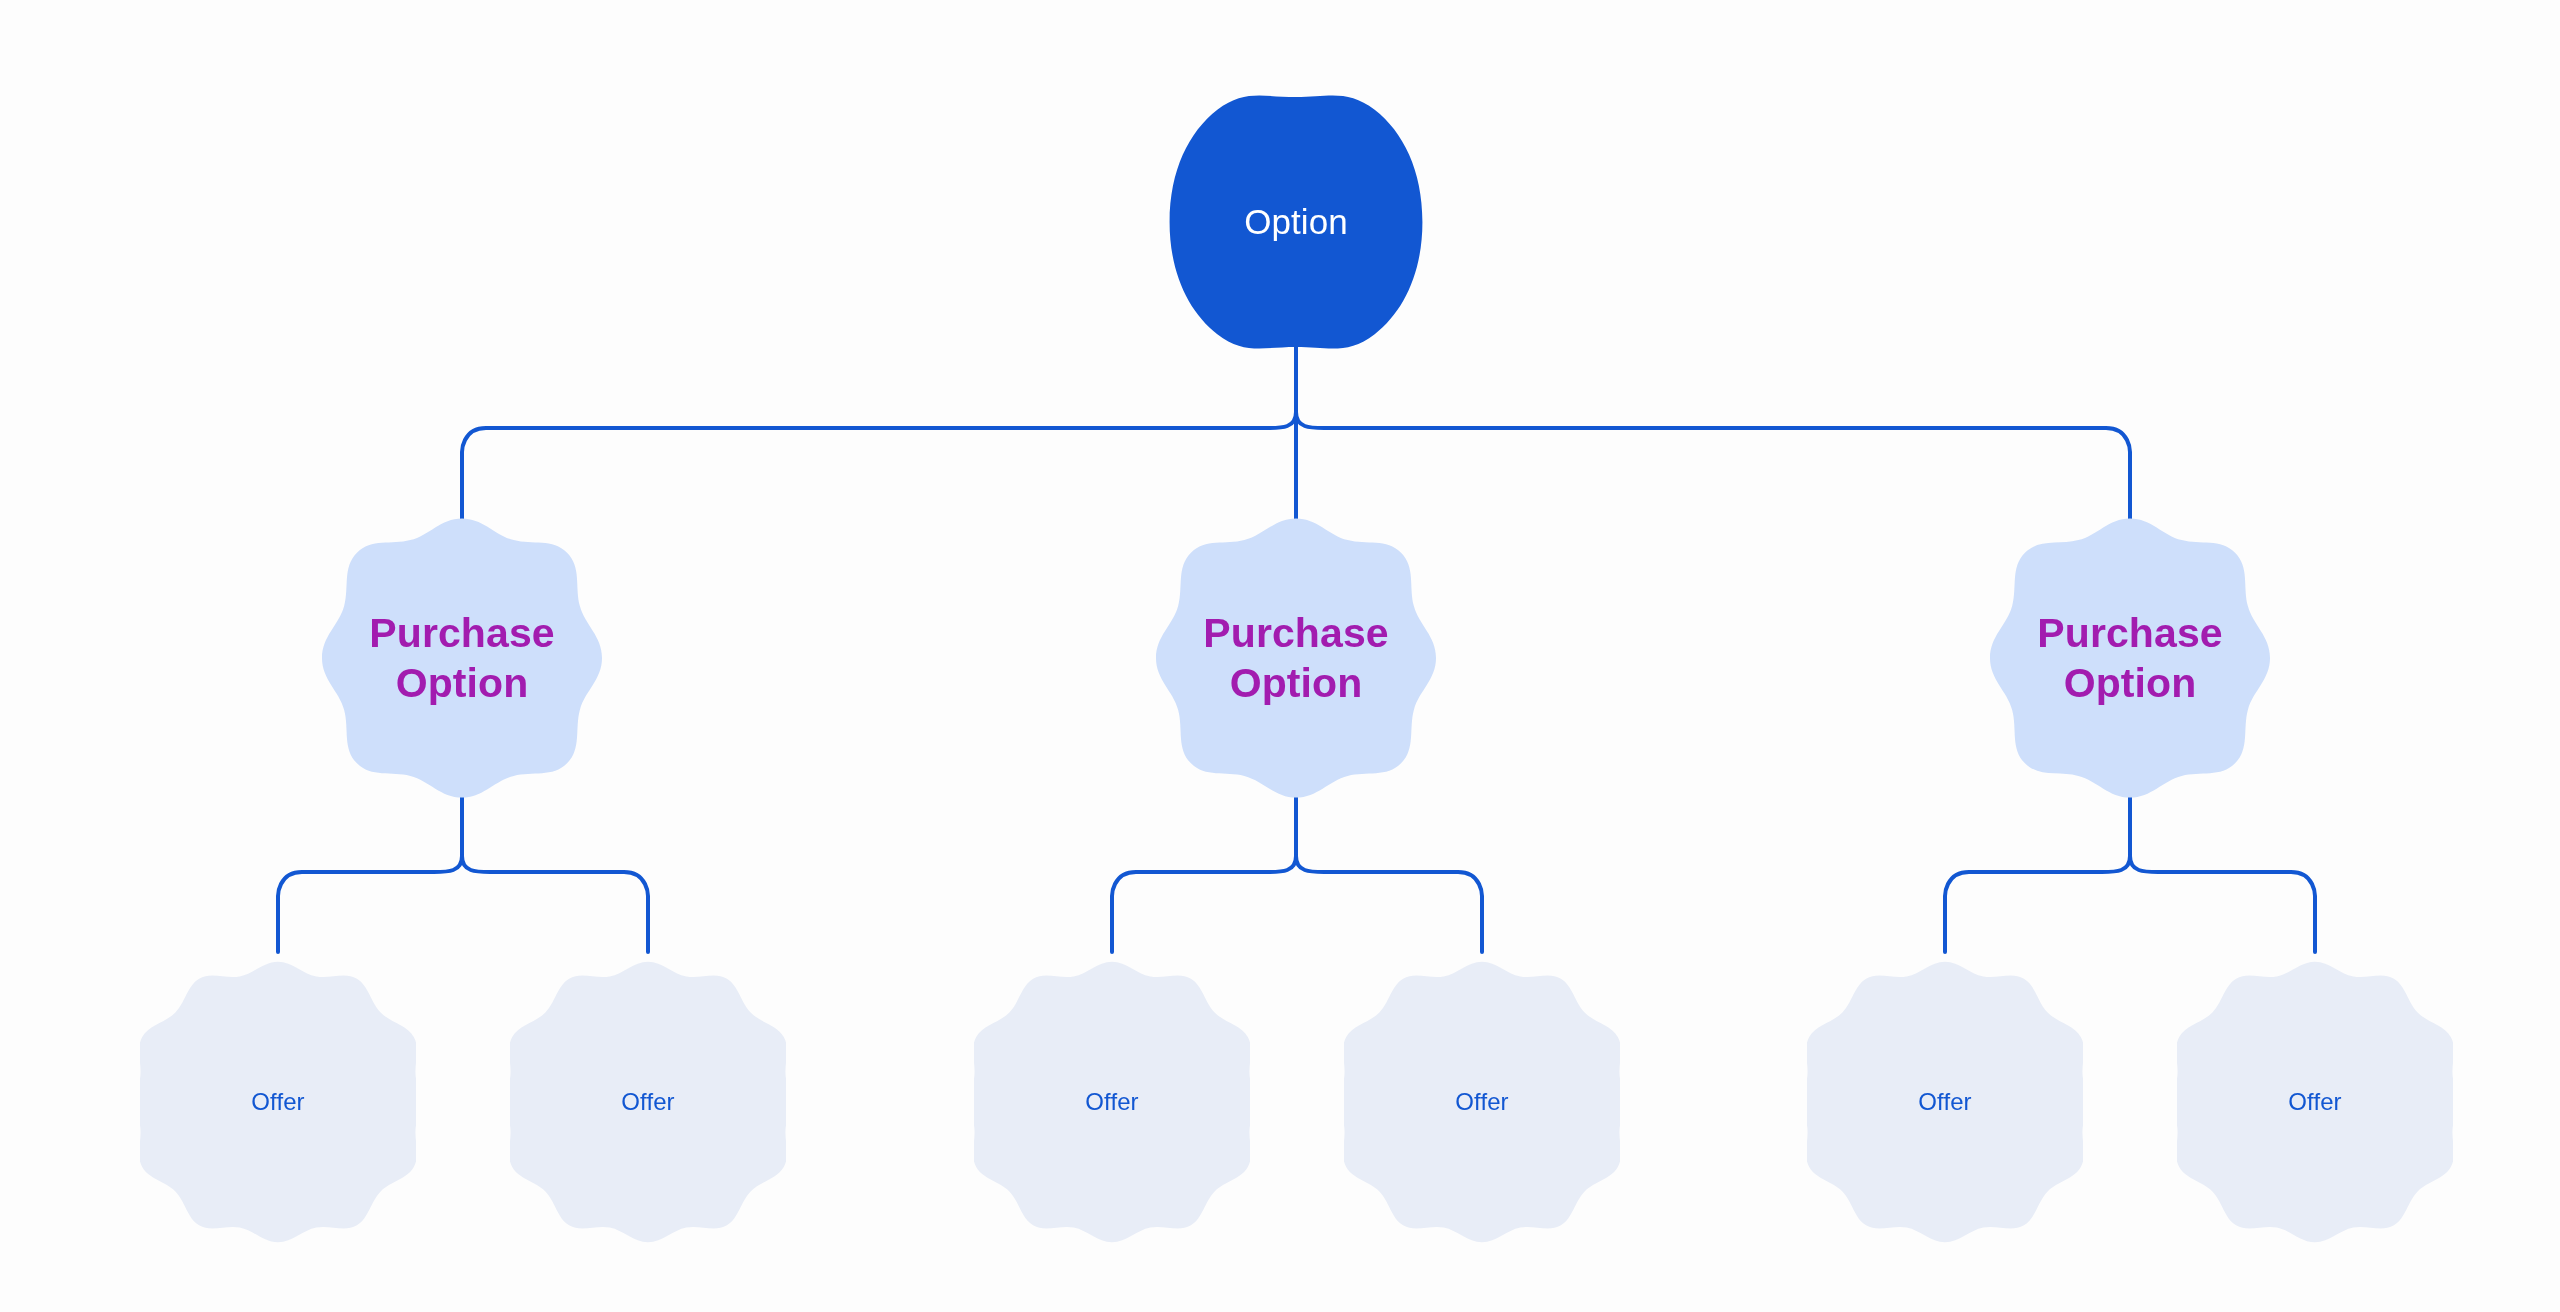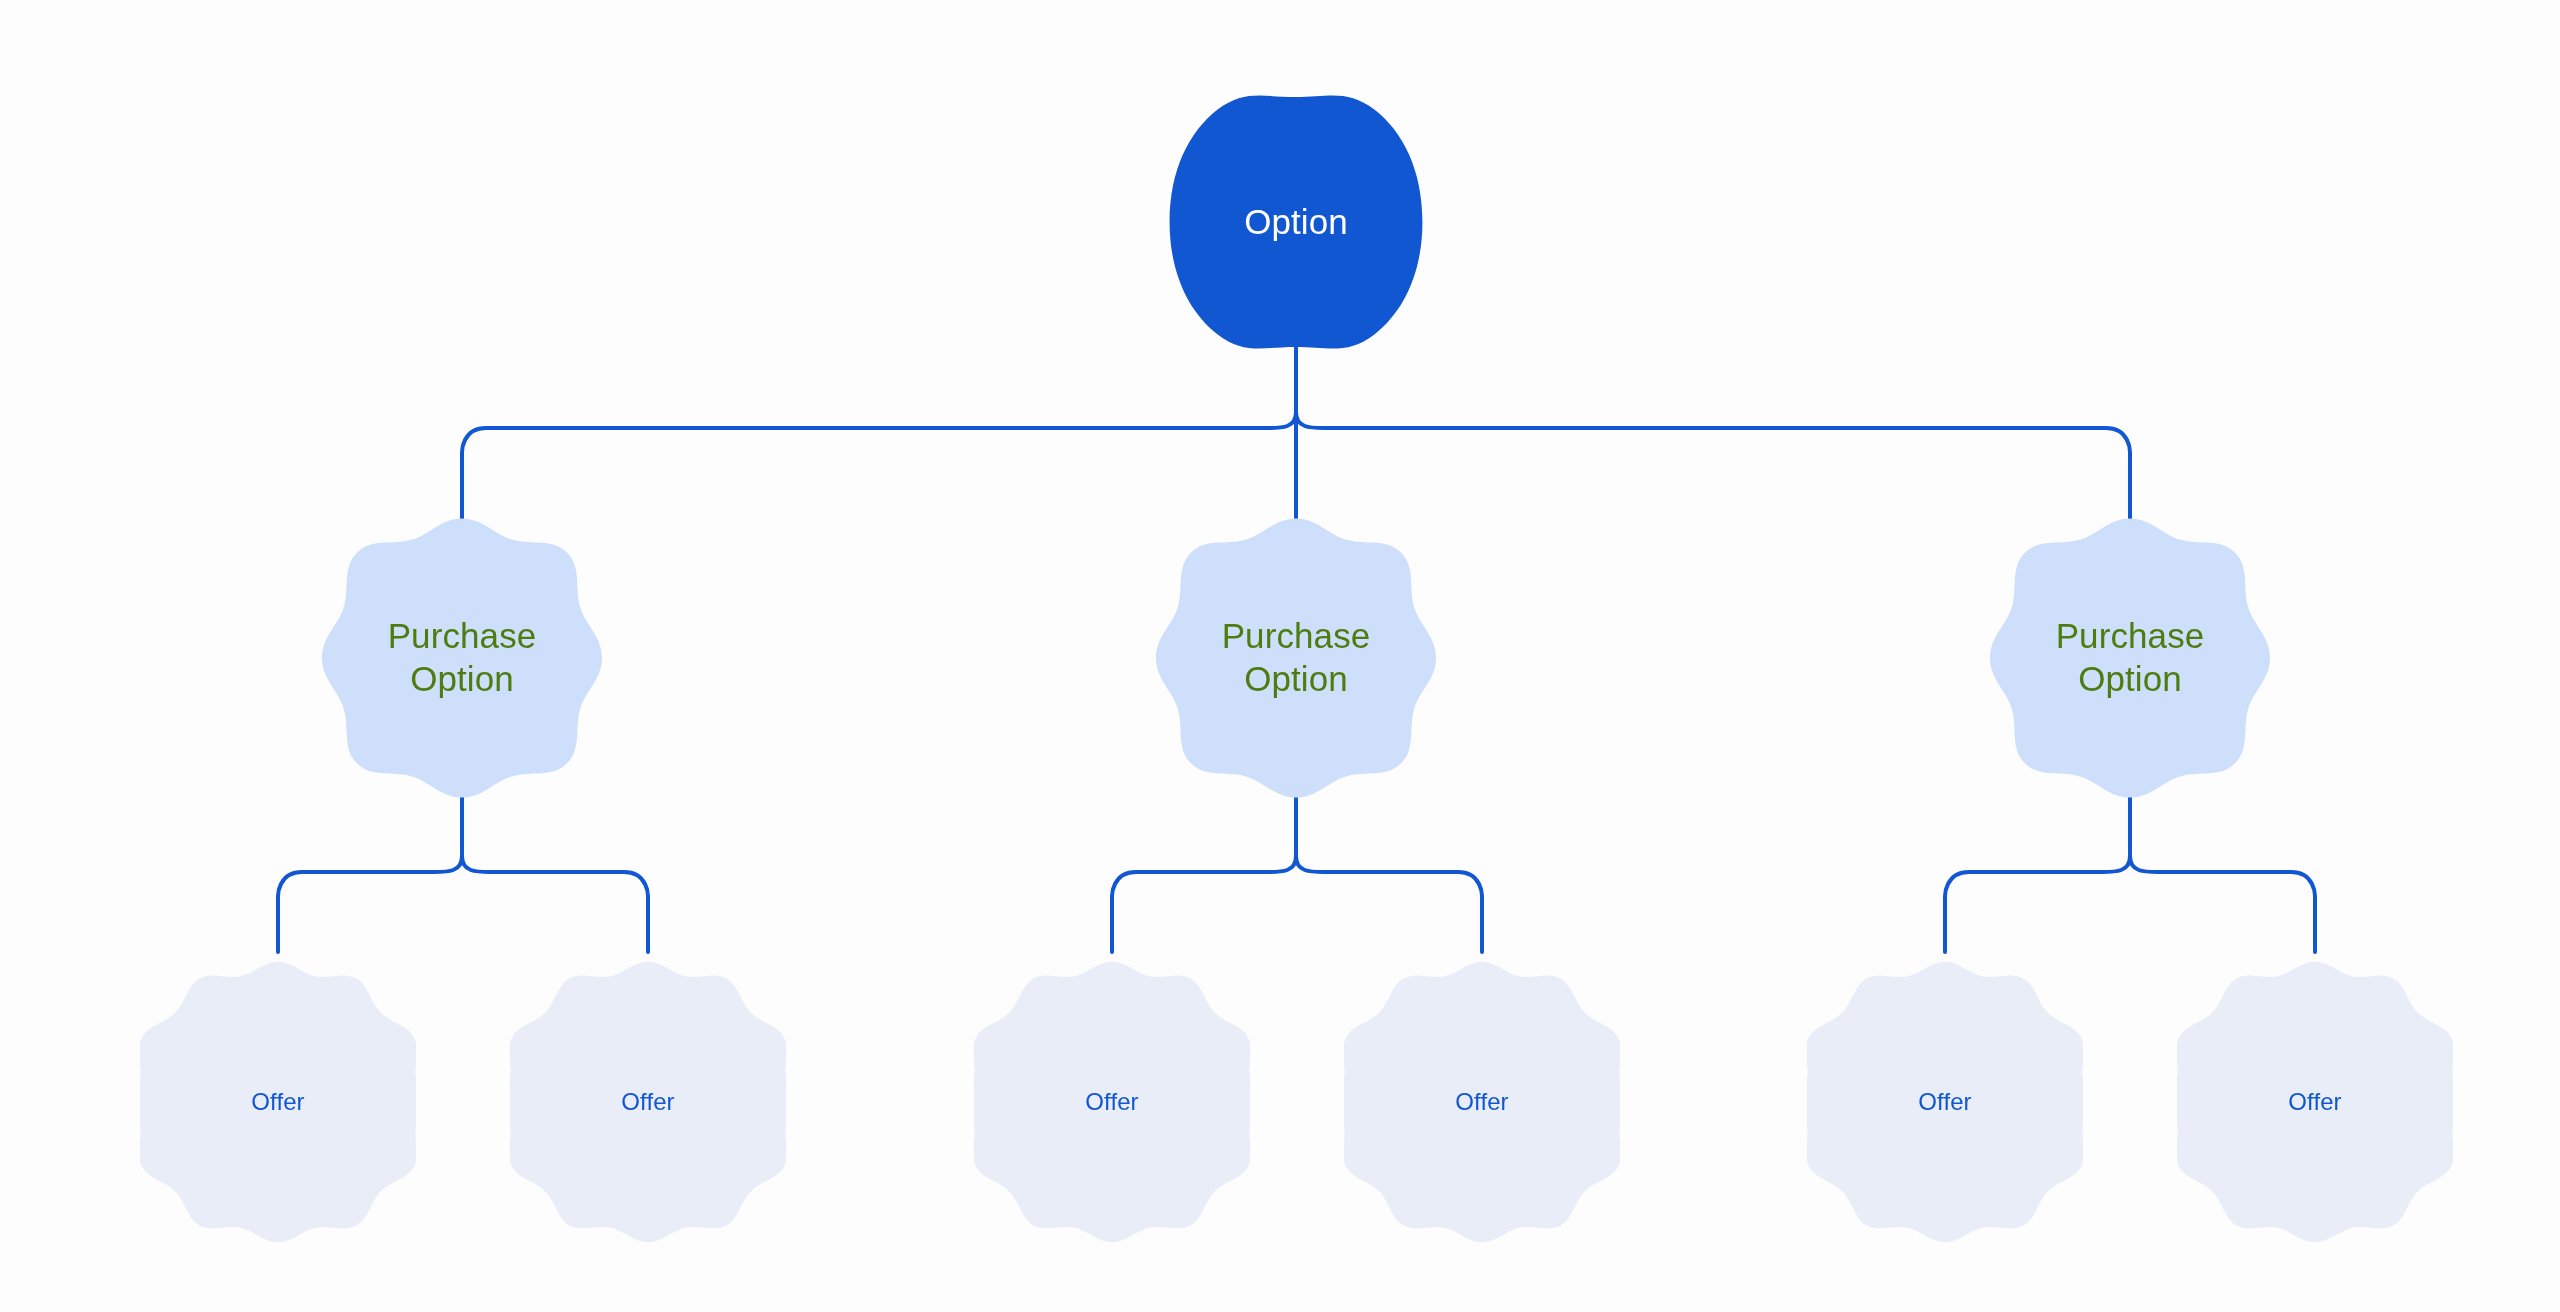--- a/index.html
+++ b/index.html
@@ -62,23 +62,23 @@
     color: #ffffff;
     font-size: 35px;
     font-weight: 400;
   }
   
   .node-option {
     width: 284px;
     height: 282px;
   }
   .node-option .node-label {
-    color: #4d7c0f;
-    font-size: 35px;
-    font-weight: 400;
+    color: #a21caf;
+    font-size: 41px;
+    font-weight: 700;
   }
   
   .node-offer {
     width: 276px;
     height: 284px;
   }
   .node-offer .node-label {
     color: #1257d2;
     font-size: 24px;
     font-weight: 400;

